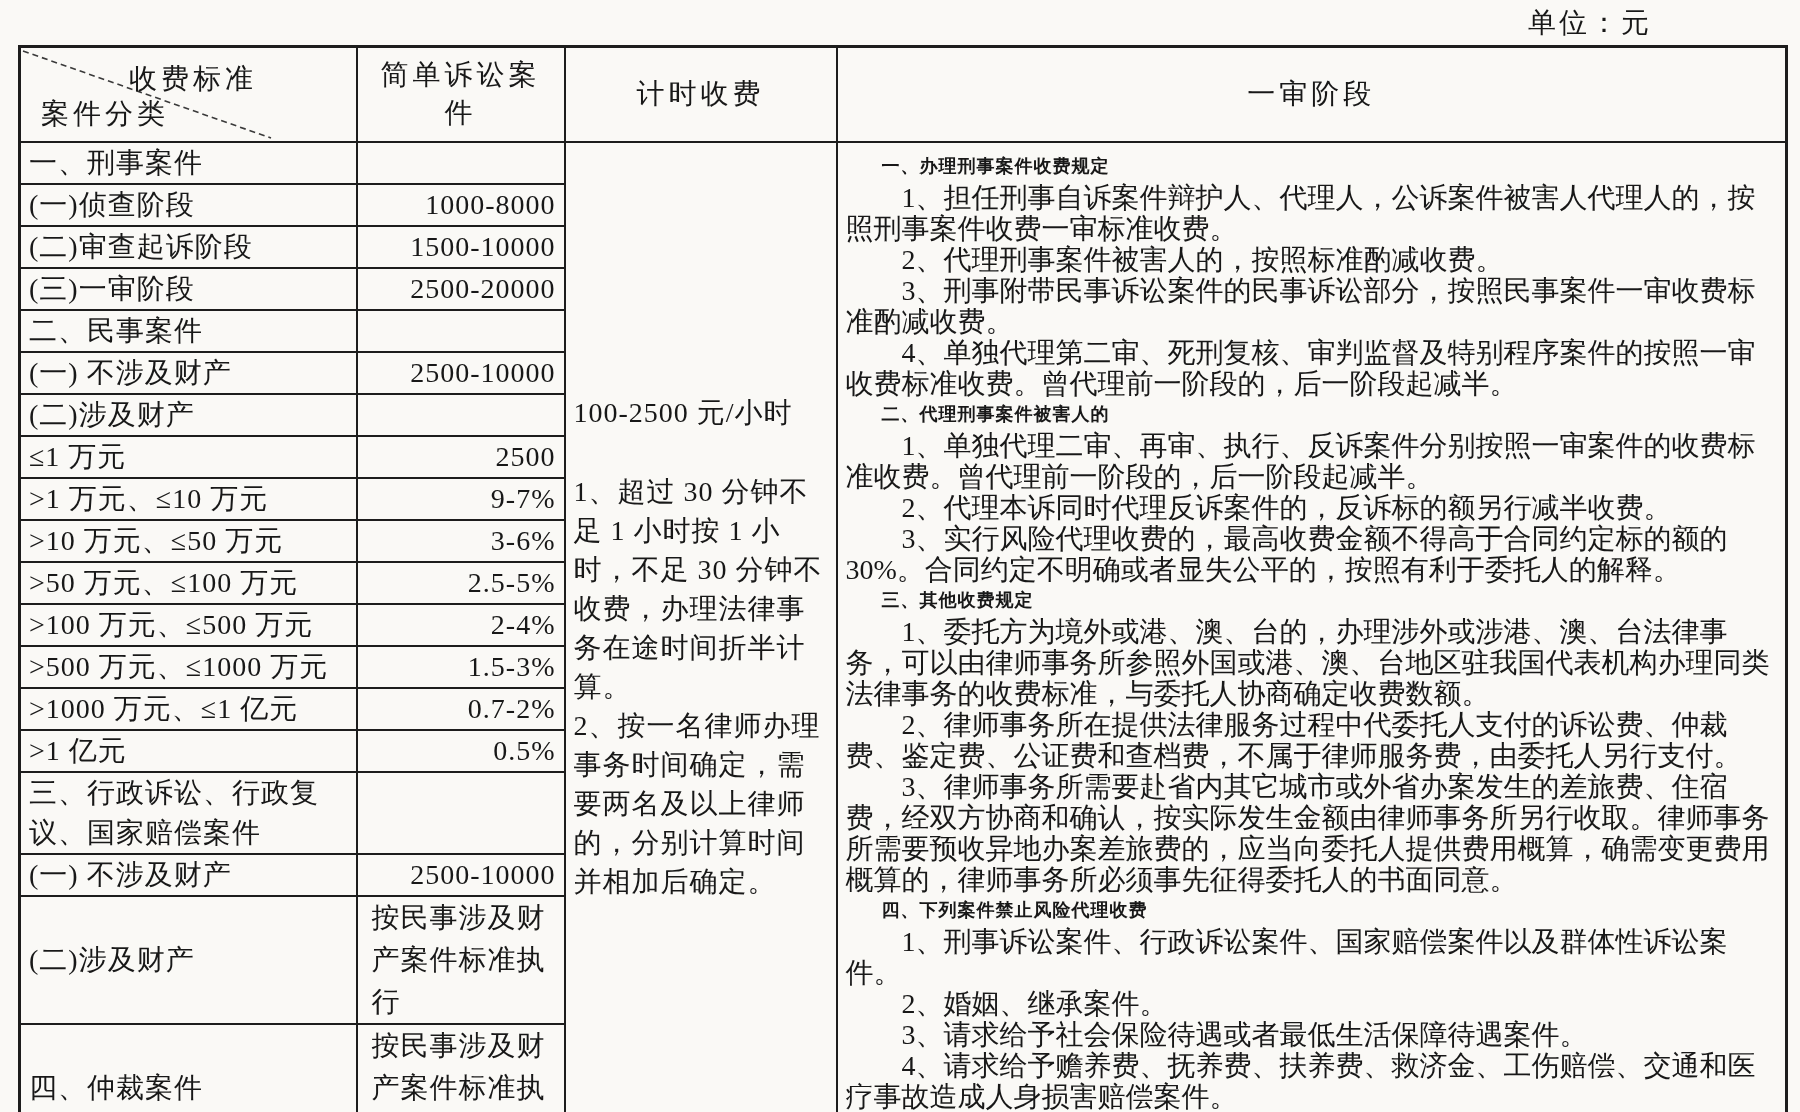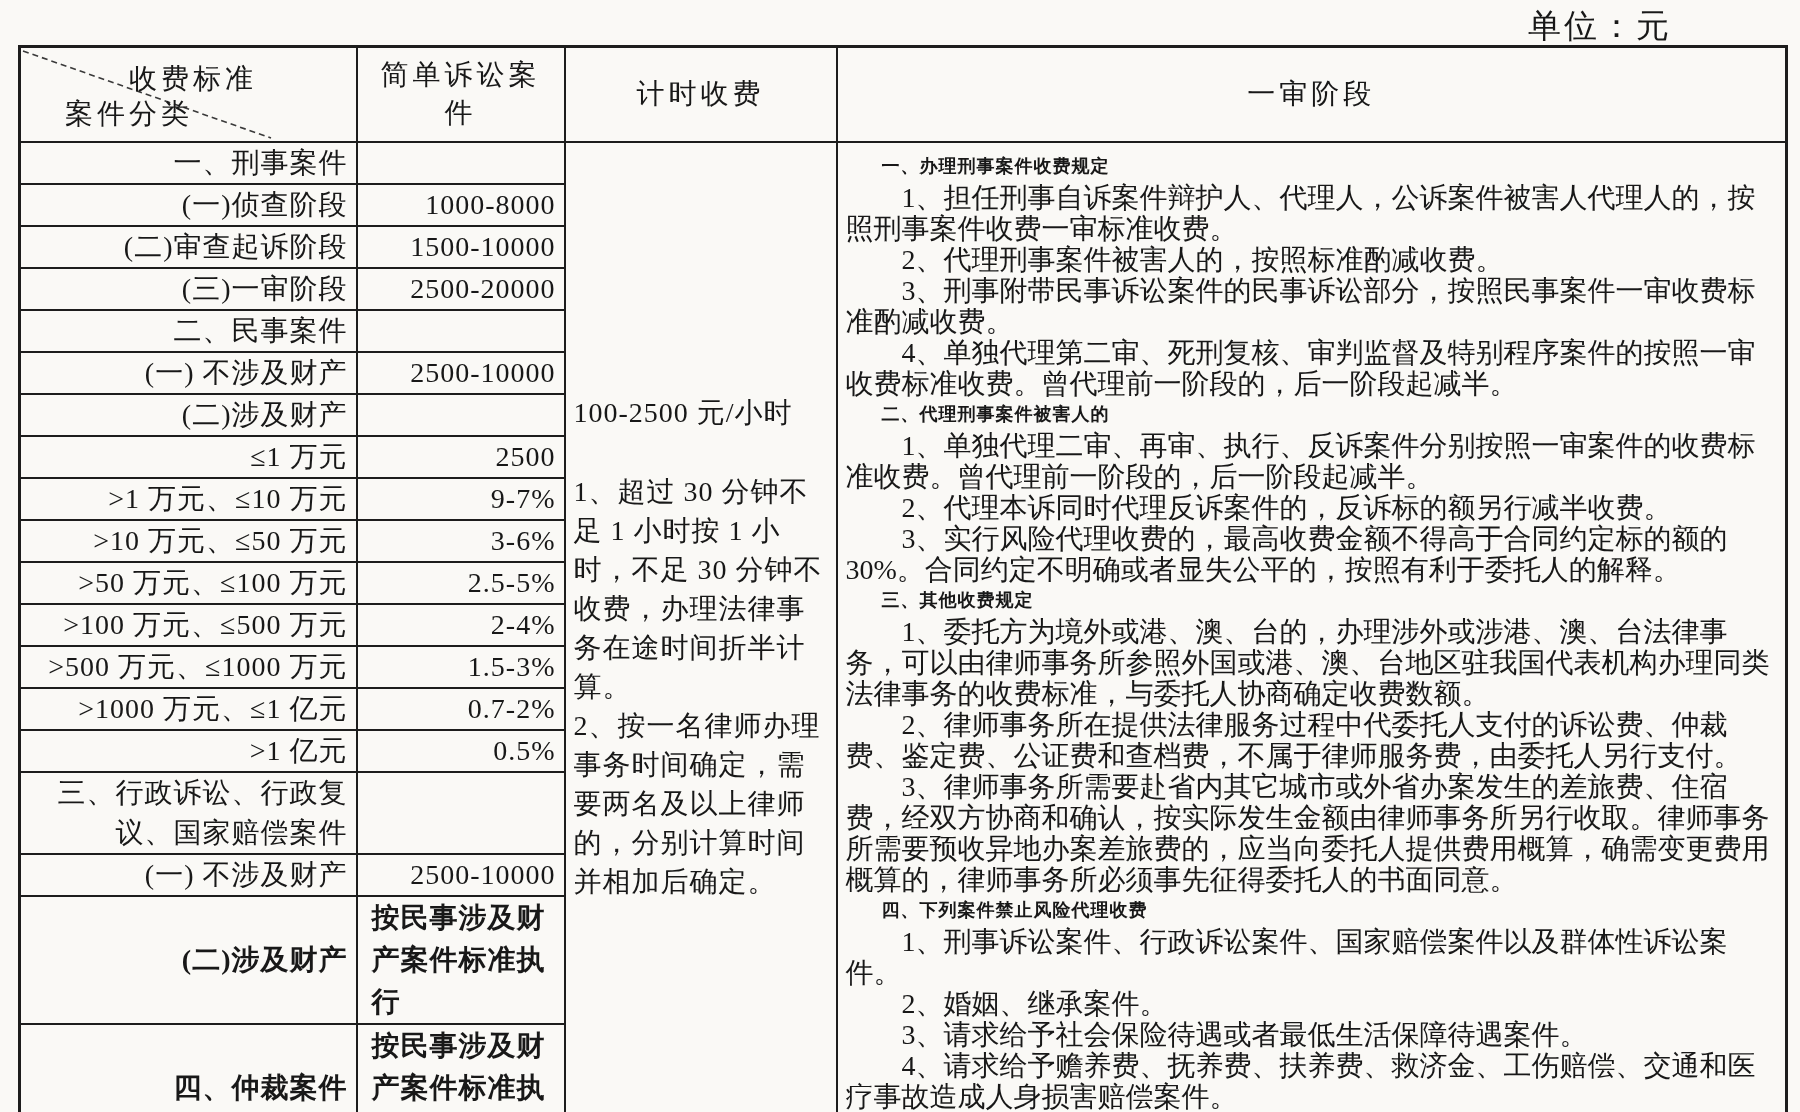--- a/index.html
+++ b/index.html
@@ -7,21 +7,21 @@
     width:1800px;height:1112px;
     background:#faf9f6;
     color:#181818;
     font-family:"Liberation Serif","DejaVu Serif",serif;
     position:relative;
     overflow:hidden;
   }
   .page{position:relative;width:1800px;height:1112px;}
   .unit-label{
     position:absolute;top:4px;left:1528px;
-    font-size:33px;letter-spacing:3px;white-space:nowrap;
+    font-size:28px;letter-spacing:3px;white-space:nowrap;
   }
   table.fee{
     position:absolute;top:45px;left:18px;
     border-collapse:collapse;table-layout:fixed;
     border:3px solid #1d1d1d;
     width:1767px;
   }
   table.fee td{
     border:2px solid #1d1d1d;
     font-size:28px;
@@ -29,26 +29,26 @@
     padding:0 8px;
     overflow:hidden;
     margin-top:28px;
   }
   tr.hh{height:95px;}
   tr.h40{height:40px;}
   tr.h80{height:80px;}
   tr.h120{height:120px;}
   td.corner{position:relative;padding:0;}
   .corner-top{position:absolute;top:12px;left:108px;letter-spacing:4px;}
-  .corner-bottom{position:absolute;bottom:8px;left:44px;letter-spacing:4px;text-align:center;}
+  .corner-bottom{position:absolute;bottom:8px;left:20px;letter-spacing:4px;text-align:center;}
   .corner svg{position:absolute;top:0;left:0;}
   td.hdr{text-align:center;letter-spacing:4px;}
-  td.cat{text-align:right;padding-left:20px;line-height:40px;letter-spacing:1px;}
+  td.cat{text-align:left;padding-left:20px;line-height:40px;letter-spacing:1px;}
   td.val{text-align:right;padding-right:8px;letter-spacing:1px;}
-  td.top{vertical-align:top;padding-top:4px;font-weight:bold;}
+  td.top{vertical-align:top;padding-top:4px;}
   td.val.wrap{text-align:left;padding-left:14px;line-height:42px;}
   td.hourly-cell{
     vertical-align:top;
     padding:235px 10px 0 14px;
     font-size:28px;line-height:39px;letter-spacing:1px;
   }
   .hourly-rate{margin:0 0 40px 0;}
   .hourly-note{margin:0;}
   td.other-cell{
     vertical-align:top;

